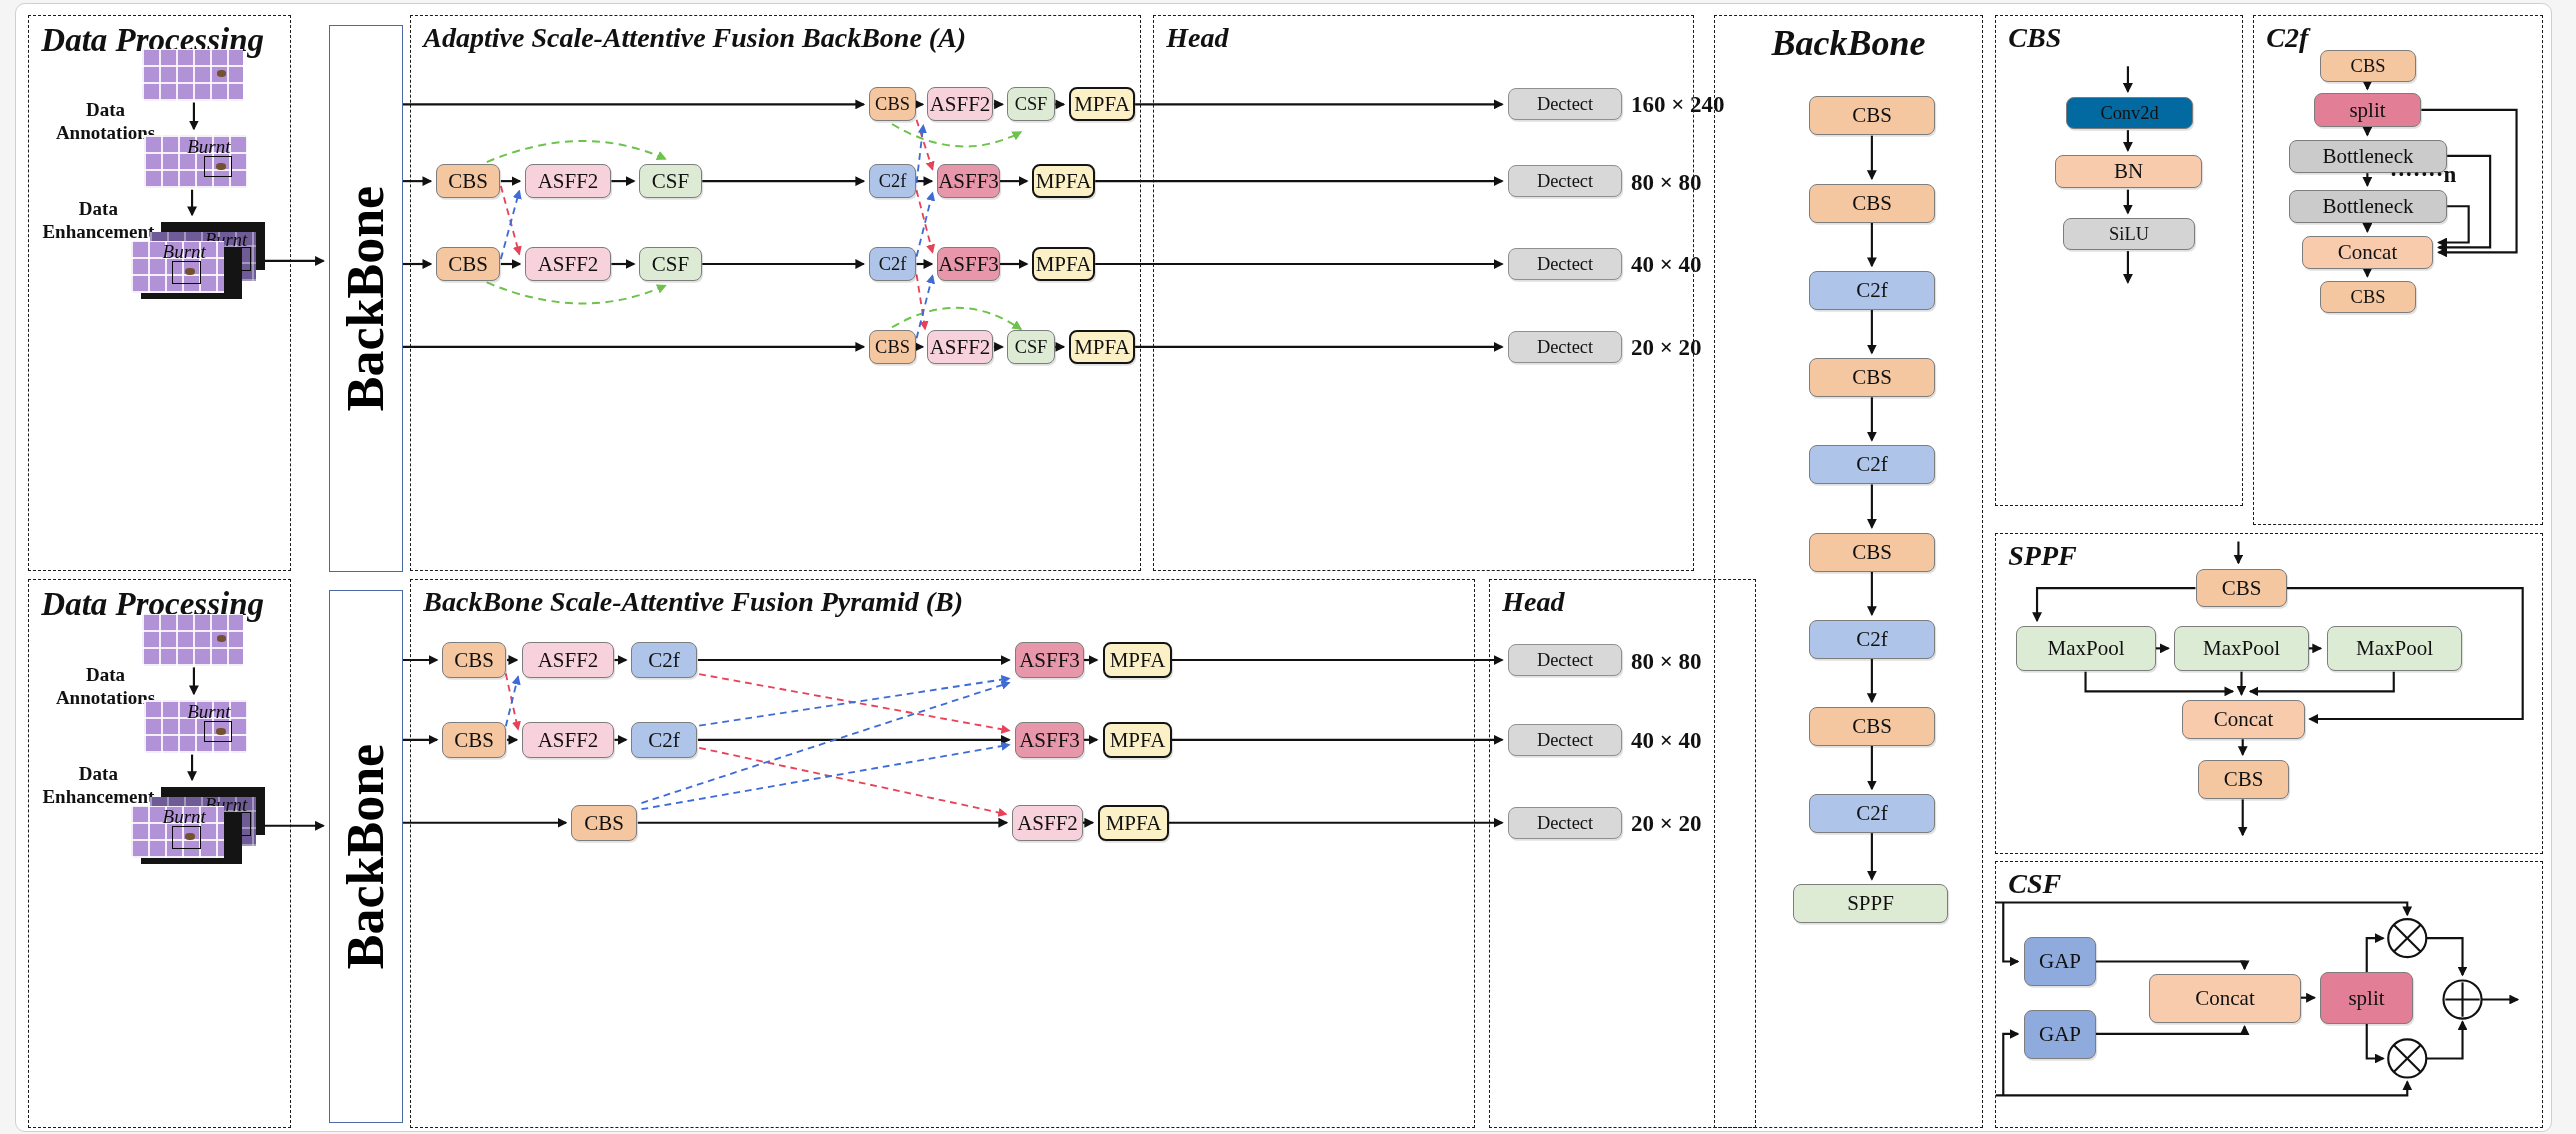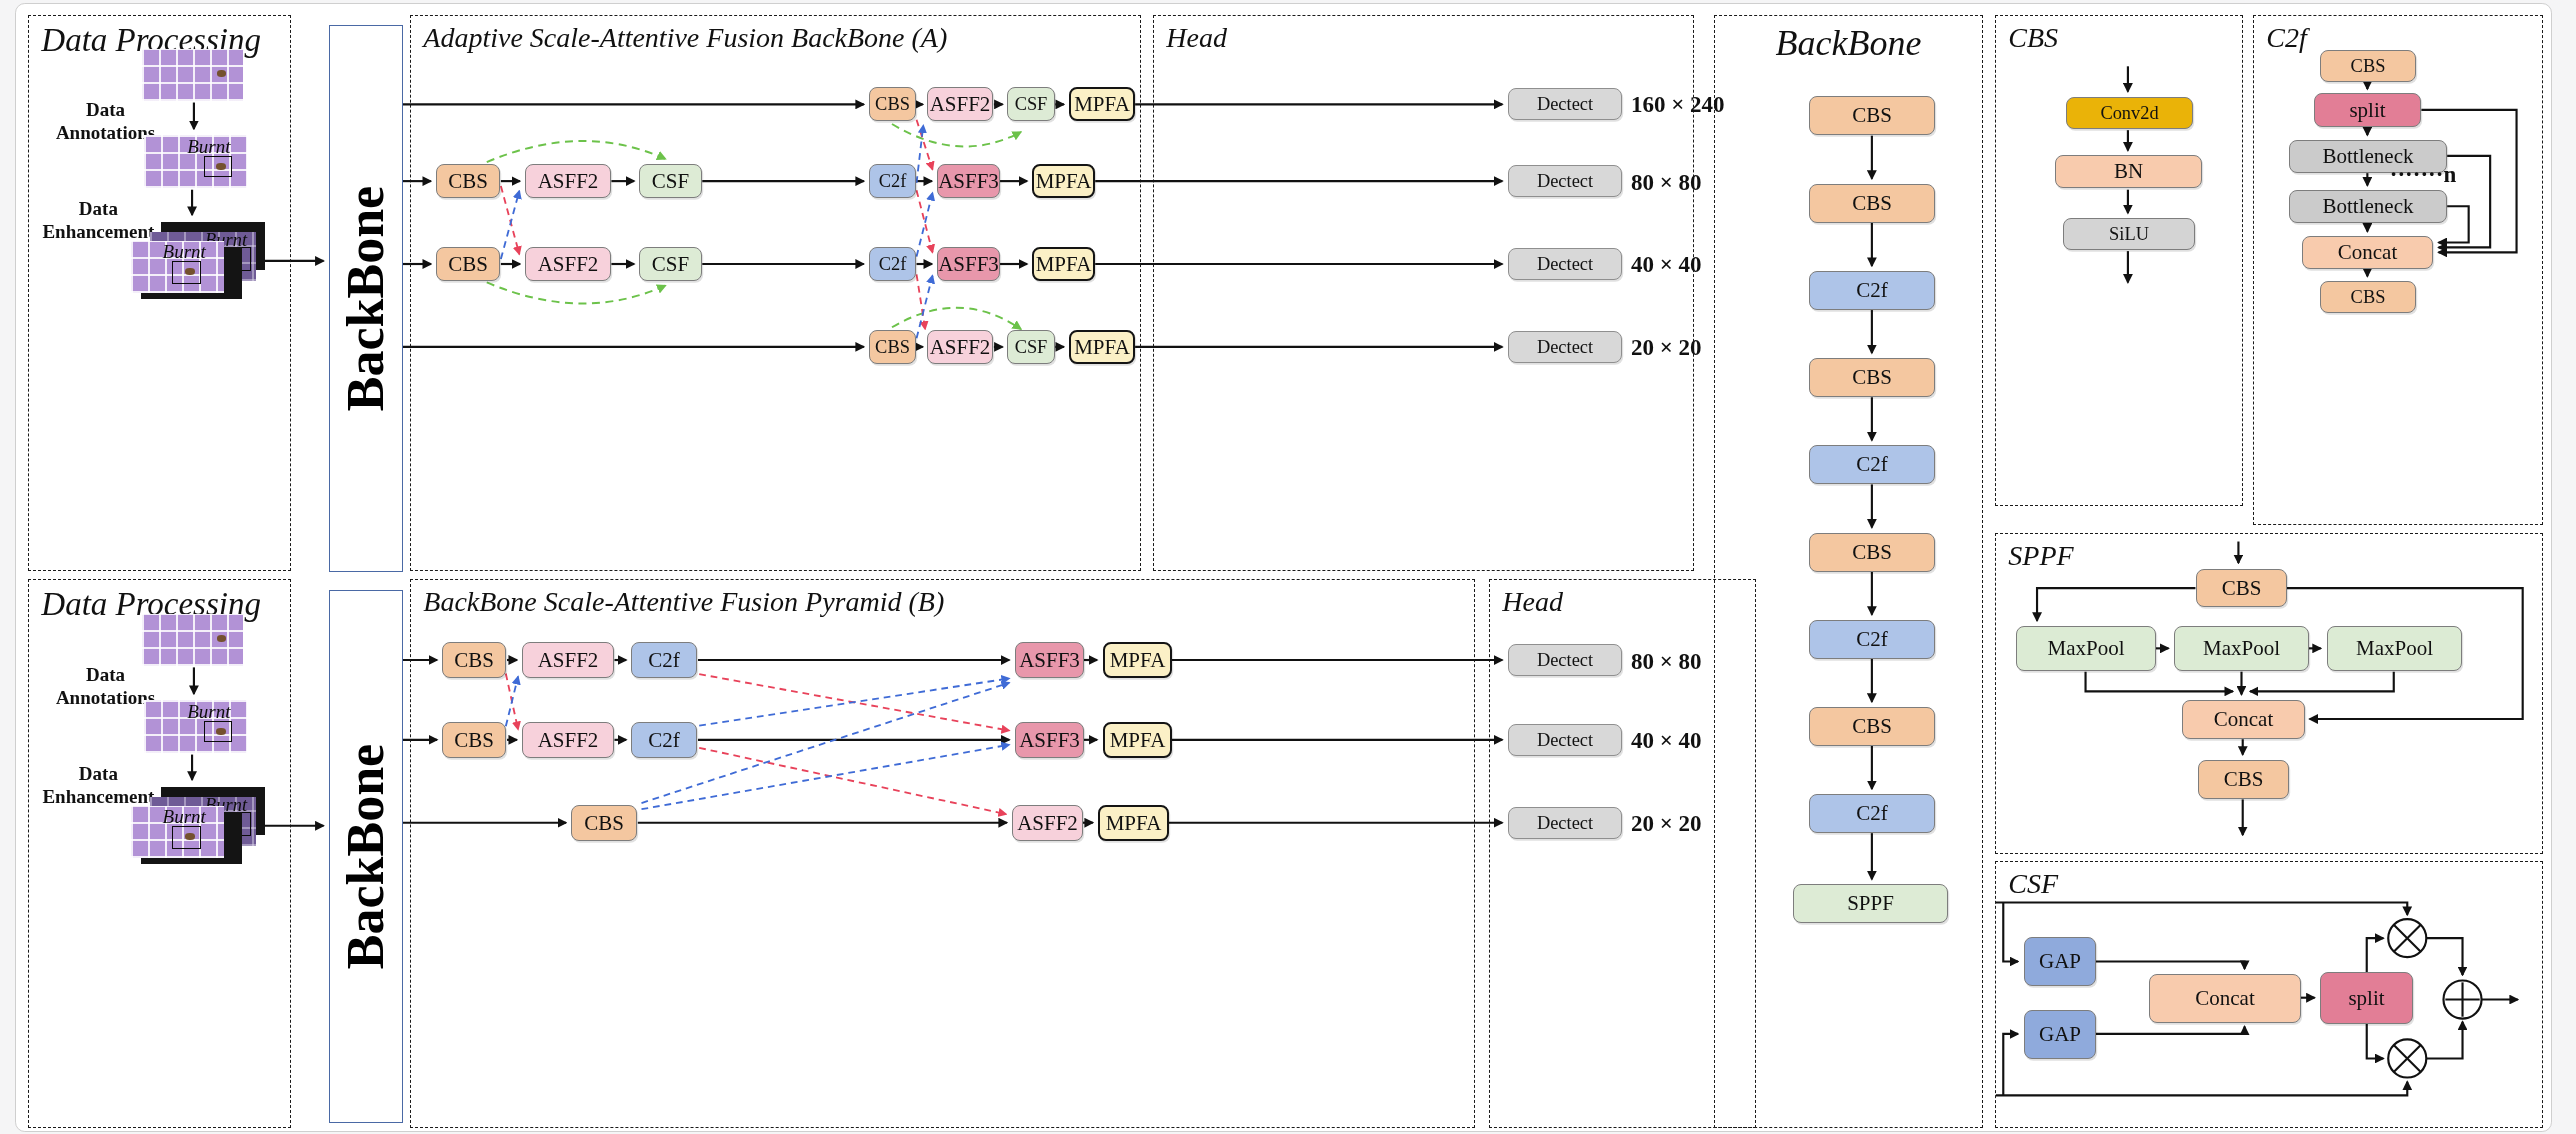--- a/index.html
+++ b/index.html
@@ -1,19 +1,19 @@
 <!DOCTYPE html>
 <html style="font-size:9.8px"><head>
 <meta charset="utf-8">
 <style>
   html,body{margin:0;padding:0;background:#f5f5f6;}
   #stage{position:relative;width:2576px;height:1134px;font-family:"Liberation Serif","DejaVu Serif",serif;overflow:hidden;}
   .sheet{position:absolute;left:15.4px;top:3.1px;width:2535px;height:1127px;background:#ffffff;border:1.2px solid #cfcfcf;border-radius:9.8px;}
   .panel{position:absolute;border:1.8px dashed #1a1a1a;background:transparent;z-index:1;box-sizing:border-box;}
-  .panel-title{position:absolute;left:12.3px;top:6.1px;font-style:italic;font-weight:normal;color:#111;white-space:nowrap;}
+  .panel-title{position:absolute;left:12.3px;top:6.1px;font-style:italic;font-weight:bold;color:#111;white-space:nowrap;}
   .panel-title.center{left:0;right:0;text-align:center;}
   .bar{position:absolute;background:#fff;border:1.8px solid #4a69a5;z-index:3;box-sizing:border-box;display:flex;align-items:center;justify-content:center;}
   .bar-label{transform:rotate(-90deg);white-space:nowrap;font-weight:bold;color:#000;font-size:52px;}
   .node{position:absolute;z-index:3;box-sizing:border-box;border:1.8px solid #7d7d7d;border-radius:8px;display:flex;align-items:center;justify-content:center;color:#111;box-shadow:1.2px 1.8px 0 rgba(0,0,0,0.12);}
   .node.mpfa{border:2.1px solid #141414;}
   .node.detect{border:1.8px solid #8f8f8f;}
   svg.wires{position:absolute;left:0;top:0;z-index:2;}
   .sizelabel{position:absolute;z-index:3;font-weight:bold;font-size:23px;color:#111;white-space:nowrap;}
   .blocktext{position:absolute;z-index:3;font-weight:bold;color:#111;text-align:center;line-height:1.22;}
   .gridimg{position:absolute;z-index:3;}
@@ -268,21 +268,21 @@
       <div class="node cbs" style="left: 1809px; top: 96px; width: 126px; height: 39px; background: rgb(244, 199, 160); font-size: 21px;">CBS</div>
       <div class="node cbs" style="left: 1809px; top: 184px; width: 126px; height: 39px; background: rgb(244, 199, 160); font-size: 21px;">CBS</div>
       <div class="node c2f" style="left: 1809px; top: 271px; width: 126px; height: 39px; background: rgb(174, 196, 232); font-size: 21px;">C2f</div>
       <div class="node cbs" style="left: 1809px; top: 358px; width: 126px; height: 39px; background: rgb(244, 199, 160); font-size: 21px;">CBS</div>
       <div class="node c2f" style="left: 1809px; top: 445px; width: 126px; height: 39px; background: rgb(174, 196, 232); font-size: 21px;">C2f</div>
       <div class="node cbs" style="left: 1809px; top: 533px; width: 126px; height: 39px; background: rgb(244, 199, 160); font-size: 21px;">CBS</div>
       <div class="node c2f" style="left: 1809px; top: 620px; width: 126px; height: 39px; background: rgb(174, 196, 232); font-size: 21px;">C2f</div>
       <div class="node cbs" style="left: 1809px; top: 707px; width: 126px; height: 39px; background: rgb(244, 199, 160); font-size: 21px;">CBS</div>
       <div class="node c2f" style="left: 1809px; top: 794px; width: 126px; height: 39px; background: rgb(174, 196, 232); font-size: 21px;">C2f</div>
       <div class="node sppf" style="left: 1793px; top: 884px; width: 155px; height: 39px; background: rgb(221, 235, 213); font-size: 21px;">SPPF</div>
-      <div class="node conv" style="left: 2066px; top: 97px; width: 127px; height: 32px; background: #eab308; font-size: 18.4px;">Conv2d</div>
+      <div class="node conv" style="left: 2066px; top: 97px; width: 127px; height: 32px; background: #0369a1; font-size: 18.4px;">Conv2d</div>
       <div class="node bn" style="left: 2055px; top: 155px; width: 147px; height: 33px; background: rgb(248, 203, 173); font-size: 21px;">BN</div>
       <div class="node silu" style="left: 2063px; top: 218px; width: 132px; height: 32px; background: rgb(212, 212, 212); font-size: 18.4px;">SiLU</div>
       <div class="node cbs" style="left: 2320px; top: 50px; width: 96px; height: 32px; background: rgb(244, 199, 160); font-size: 18.4px;">CBS</div>
       <div class="node split" style="left: 2314px; top: 93px; width: 107px; height: 34px; background: rgb(226, 126, 150); font-size: 21px;">split</div>
       <div class="node bott" style="left: 2289px; top: 140px; width: 158px; height: 33px; background: rgb(203, 203, 203); font-size: 21px;">Bottleneck</div>
       <div class="node bott" style="left: 2289px; top: 190px; width: 158px; height: 33px; background: rgb(203, 203, 203); font-size: 21px;">Bottleneck</div>
       <div class="node concat" style="left: 2302px; top: 236px; width: 131px; height: 33px; background: rgb(248, 203, 173); font-size: 21px;">Concat</div>
       <div class="node cbs" style="left: 2320px; top: 281px; width: 96px; height: 32px; background: rgb(244, 199, 160); font-size: 18.4px;">CBS</div>
       <div class="node cbs" style="left: 2196px; top: 569px; width: 91px; height: 38px; background: rgb(244, 199, 160); font-size: 21px;">CBS</div>
       <div class="node mp" style="left: 2016px; top: 626px; width: 140px; height: 45px; background: rgb(220, 235, 212); font-size: 21px;">MaxPool</div>

